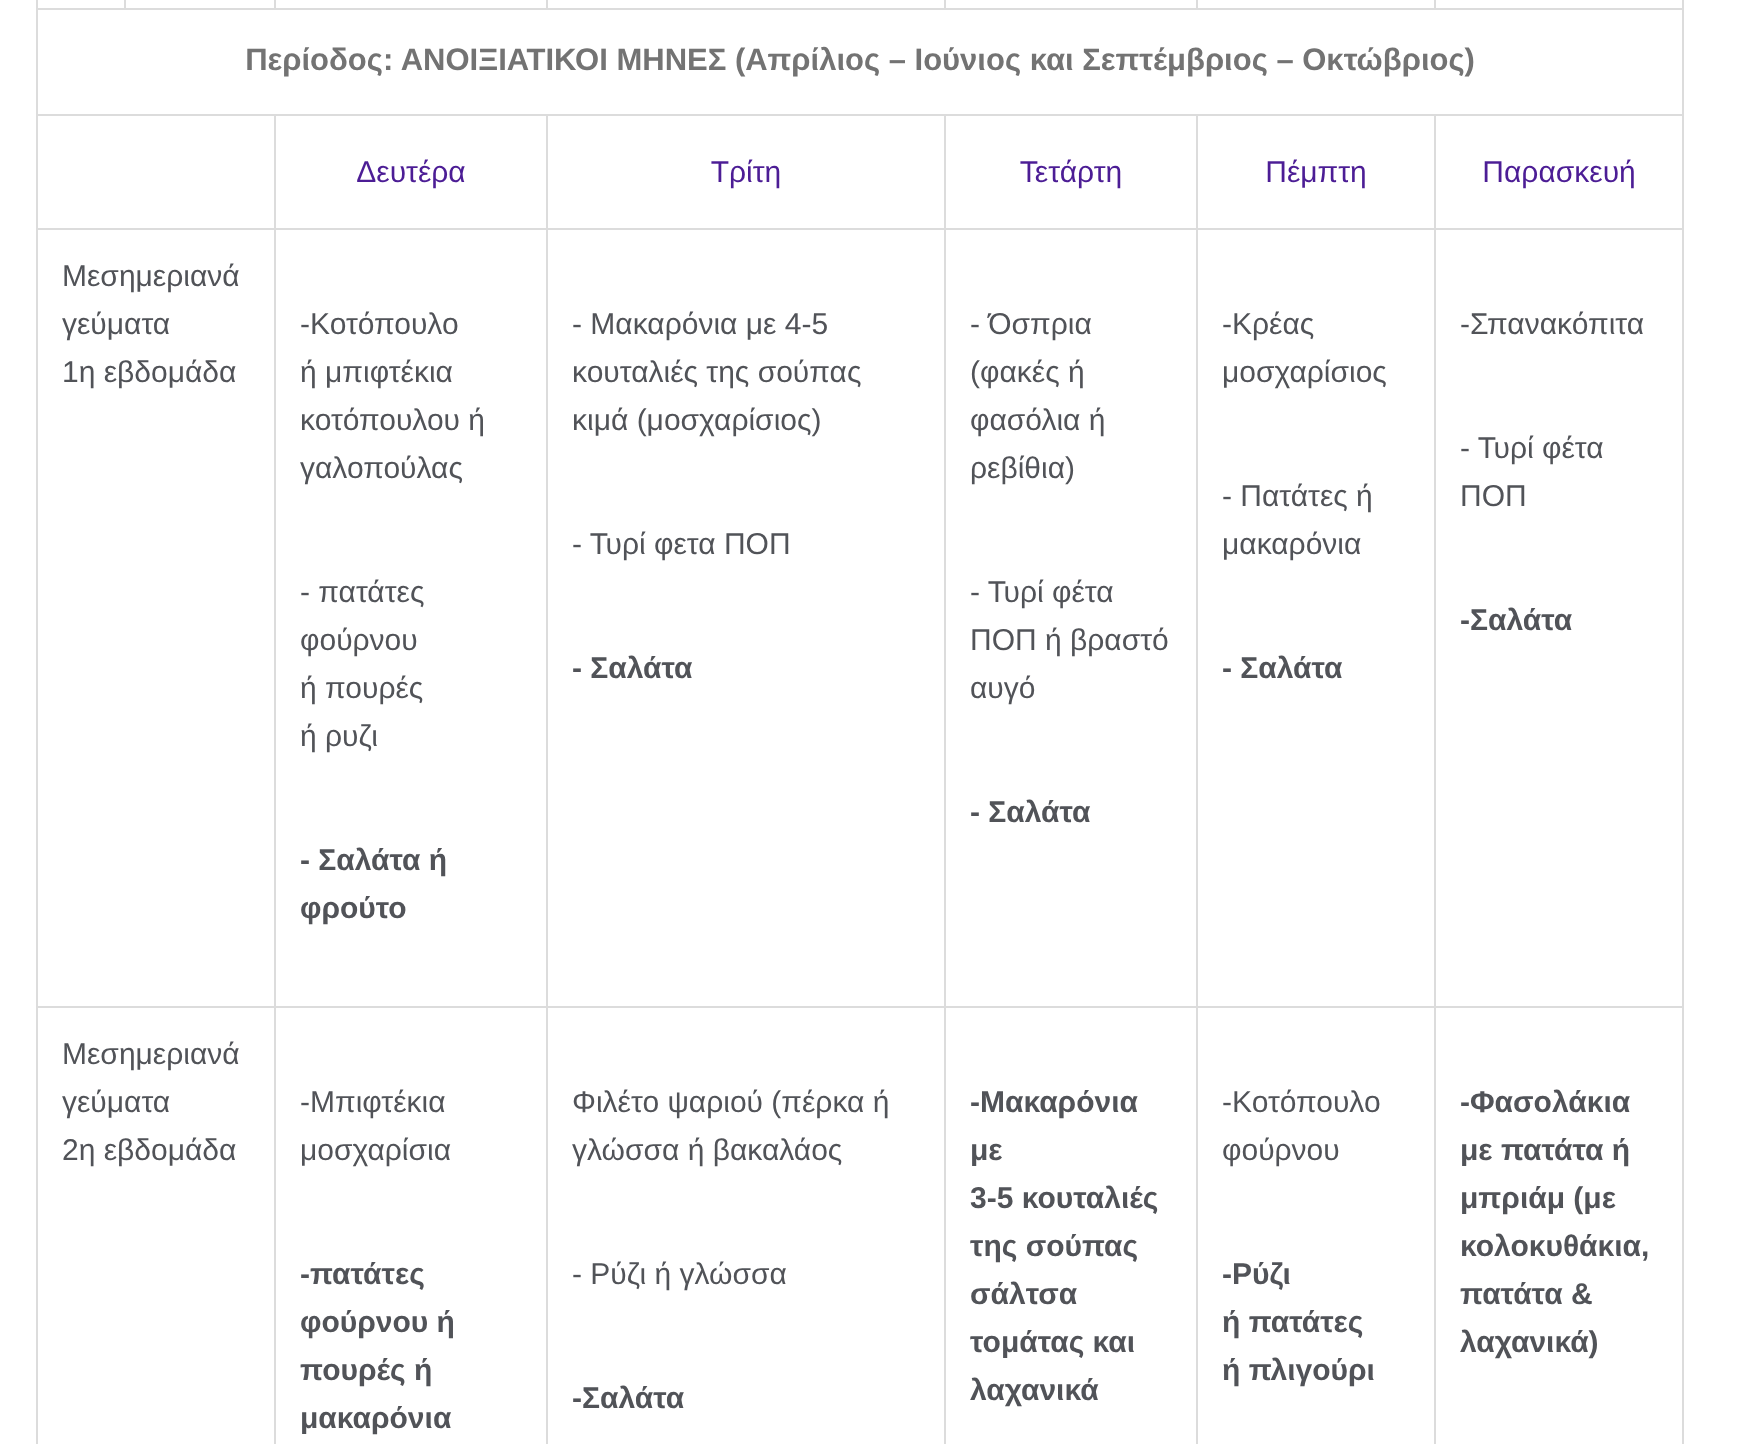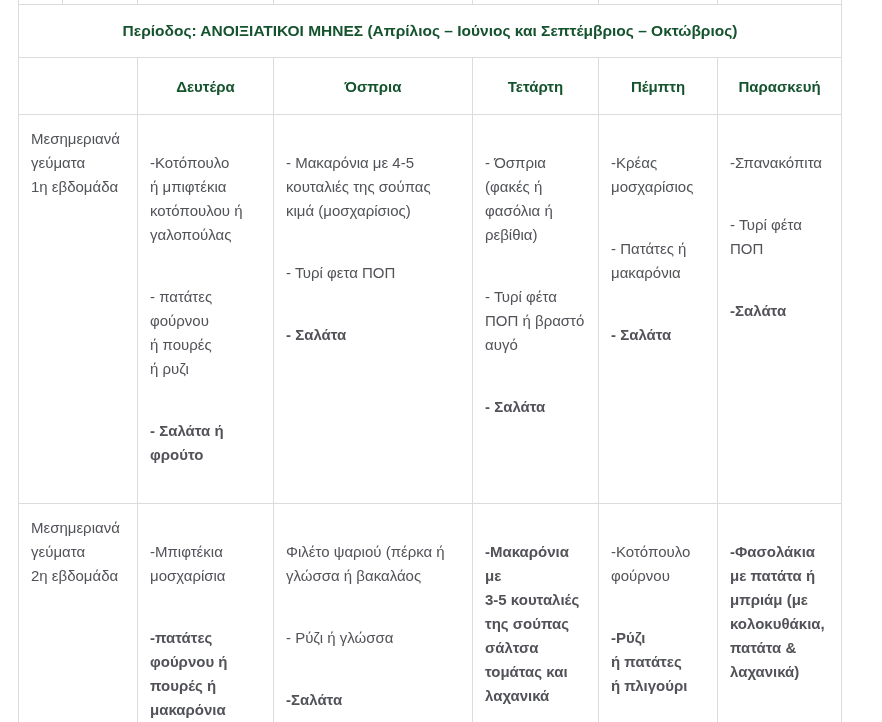--- a/index.html
+++ b/index.html
@@ -12,25 +12,25 @@
   
   .sliver-tick{position:absolute;top:0;width:1px;height:4px;background:#dcdcdc;}
   table.meal{
     position:absolute;left:18px;top:4px;width:823px;
     border-collapse:collapse;table-layout:fixed;
     background:#ffffff;
   }
   table.meal th, table.meal td{border:1px solid #dcdcdc;}
   .title-cell{
     height:48px;text-align:center;vertical-align:middle;
-    font-size:15.5px;font-weight:bold;color:#14532d;padding:2px 8px;border-radius:22px;
+    font-size:15.5px;font-weight:bold;color:#737373;padding:2px 8px;border-radius:22px;
   }
   .day-header{
     height:52px;text-align:center;vertical-align:middle;
-    font-size:15px;font-weight:bold;color:#14532d;padding:2px 6px;
+    font-size:15px;font-weight:normal;color:#4c1d95;padding:2px 6px;
   }
   tbody td{
     vertical-align:top;padding:12px;
     font-size:15px;line-height:24px;color:#515358;
     white-space:pre-line;
   }
   tr.week1{height:292px;}
   tr.week2{height:315px;}
   tbody td p{margin:0 0 14px 0;}
   tbody td p:last-child{margin-bottom:0;font-weight:bold;}
@@ -61,21 +61,21 @@
         <col style="width:119px">
         <col style="width:124px">
     </colgroup>
     <thead>
       <tr>
         <th class="title-cell" colspan="6">Περίοδος: ΑΝΟΙΞΙΑΤΙΚΟΙ ΜΗΝΕΣ (Απρίλιος – Ιούνιος και Σεπτέμβριος – Οκτώβριος)</th>
       </tr>
       <tr>
         <th class="day-header"></th>
         <th class="day-header">Δευτέρα</th>
-        <th class="day-header">Όσπρια</th>
+        <th class="day-header">Τρίτη</th>
         <th class="day-header">Τετάρτη</th>
         <th class="day-header">Πέμπτη</th>
         <th class="day-header">Παρασκευή</th>
       </tr>
     </thead>
     <tbody>
       <tr class="week1">
         <td class="row-label">Μεσημεριανά
 γεύματα
 1η εβδομάδα</td>

